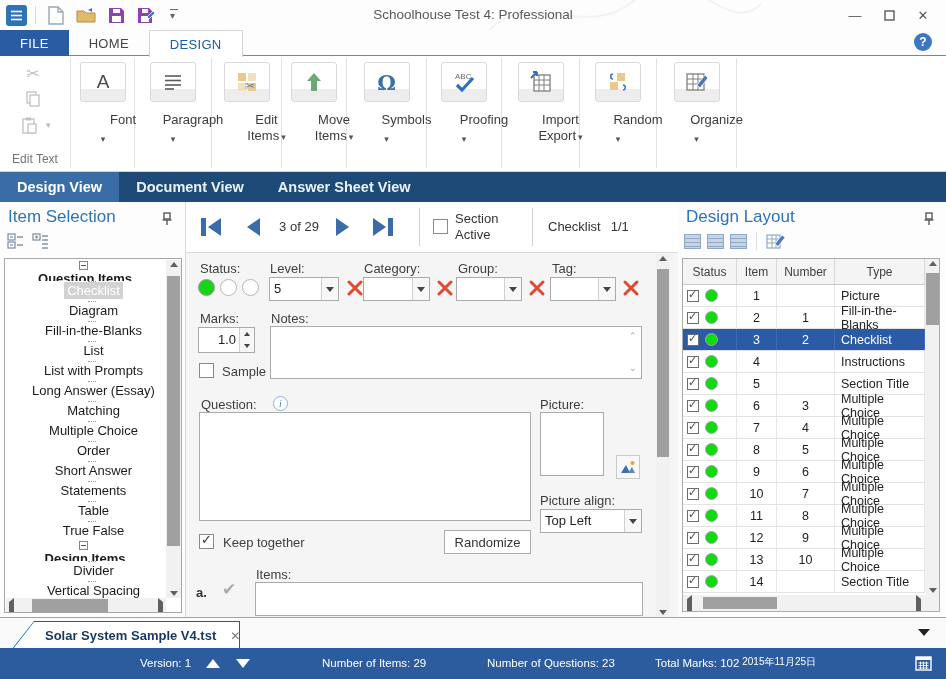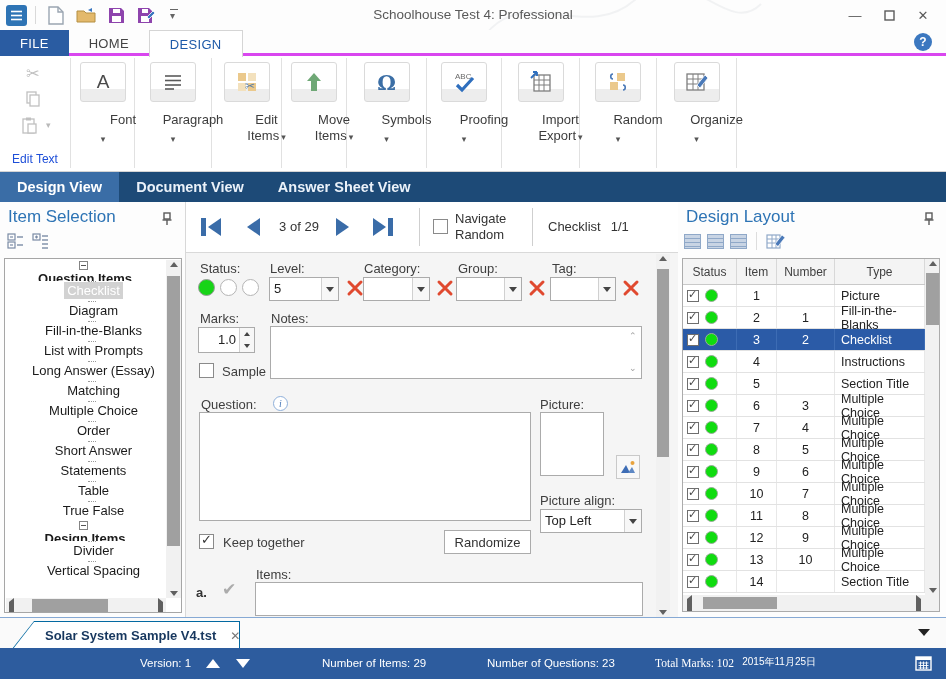--- a/index.html
+++ b/index.html
@@ -14,33 +14,33 @@
   .appicon { width:21px; height:21px; background:#2E74B5; border-radius:3px; display:flex; align-items:center; justify-content:center; }
   .qat-sep { width:1px; height:18px; background:#D9D9D9; margin:0 2px; }
   .qat-btn { width:24px; height:22px; display:flex; align-items:center; justify-content:center; }
   .qat-caret { color:#666; font-size:10px; margin-left:6px; line-height:1; }
   .qat-caret .bar { display:block; width:8px; height:1px; background:#666; margin:0 auto 1px; }
   .title-text { position:absolute; left:50%; top:7px; transform:translateX(-50%); color:#595959; font-size:13.5px; white-space:nowrap; }
   .win-controls { position:absolute; right:8px; top:0; height:30px; display:flex; align-items:center; gap:4px; }
   .win-btn { width:30px; height:26px; display:flex; align-items:center; justify-content:center; color:#5A5A5A; font-size:13px; }
 
   
-  .tabrow { position:absolute; left:0; top:30px; width:946px; height:26px; background:#FDFDFD; border-bottom:3px solid #d946ef; }
+  .tabrow { position:absolute; left:0; top:30px; width:946px; height:26px; background:#FDFDFD; border-bottom:1px solid #d946ef; }
   .rtabs { display:flex; height:26px; }
   .rtab { height:26px; padding:0 20px; display:flex; align-items:center; font-size:13px; letter-spacing:.3px; color:#444; }
   .rtab.file { background:#2A5CA2; color:#fff; }
   .rtab.active { background:#fff; color:#1E5AA8; border:1px solid #D5D5D5; border-bottom:none; height:27px; position:relative; z-index:2; }
   .help-circle { position:absolute; right:14px; top:33px; width:18px; height:18px; border-radius:50%; background:#3C78C0; color:#fff; font-size:12px; font-weight:bold; display:flex; align-items:center; justify-content:center; }
 
   
   .ribbon { position:absolute; left:0; top:56px; width:946px; height:116px; background:#fff; border-bottom:1px solid #D4D4D4; }
   .rib-sep { position:absolute; top:2px; width:1px; height:110px; background:#E1E1E1; }
   .clip-group { position:absolute; left:0; top:0; width:70px; height:114px; }
   .clip-btn { position:absolute; width:26px; height:22px; display:flex; align-items:center; justify-content:center; }
-  .group-label { position:absolute; left:0; top:96px; width:70px; text-align:center; color:#1d4ed8; font-size:12px; }
+  .group-label { position:absolute; left:0; top:96px; width:70px; text-align:center; color:#737373; font-size:12px; }
   .rib-slot { position:absolute; top:4px; height:108px; display:flex; flex-direction:column; align-items:center; }
   .rib-iconbox { width:46px; height:40px; border:1px solid #DADADA; border-radius:3px;
     background:linear-gradient(#FFFFFF 0 68%, #EDEDED 68% 100%); display:flex; align-items:center; justify-content:center; margin-top:2px; }
   .rib-label { margin-top:10px; text-align:center; color:#3C3C3C; font-size:13px; line-height:16px; max-width:64px;margin-left:40px; }
   .rib-label .inline-caret { color:#555; font-size:9px; margin-left:2px; }
   .rib-caret { margin-top:6px; color:#555; font-size:9px; }
   .omega { color:#3B6EA5; font-size:21px; font-weight:bold; font-family:"DejaVu Serif","Liberation Serif",serif; }
   .fontA { color:#4A4A4A; font-size:19px; }
 
   
@@ -422,20 +422,25 @@
               <span class="dash"></span>
               <span class="tree-label">Diagram</span>
             </div>
 
             <div class="tree-row">
 
               <span class="dash"></span>
               <span class="tree-label">Fill-in-the-Blanks</span>
             </div>
 
+            <div class="tree-row">
+
+              <span class="dash"></span>
+              <span class="tree-label">List</span>
+            </div>
 
             <div class="tree-row">
 
               <span class="dash"></span>
               <span class="tree-label">List with Prompts</span>
             </div>
 
             <div class="tree-row">
 
               <span class="dash"></span>
@@ -539,21 +544,21 @@
             </svg>
         </div>
         <div class="nav-btn" style="left:182px;">
           <svg width="24" height="22" viewBox="0 0 24 22">
               <path d="M2 2 L15 11 L2 20 Z" fill="#3A6CA8"></path>
               <rect x="17" y="2" width="5" height="18" fill="#3A6CA8"></rect>
             </svg>
         </div>
         <div class="nav-div" style="left:233px;"></div>
         <div class="cbx nav-check"></div>
-        <div class="nav-check-label">Navigate Random</div>
+        <div class="nav-check-label">Section Active</div>
         <div class="nav-div" style="left:346px;"></div>
         <div class="nav-context">
           <span>Checklist</span><span class="cnt">1/1</span>
         </div>
       </div>
 
       <div class="form-area">
 
         <div class="flabel" style="left:14px;top:8px;">Status:</div>
         <div class="radio on" style="left:12px;top:26px;"></div>
@@ -847,21 +852,21 @@
     <div class="doctab-menu"></div>
   </div>
 
   <div class="statusbar">
     <div class="sb-item" style="left:140px;">Version: 1</div>
     <div class="sb-tri up" style="left:206px;"></div>
     <div class="sb-tri dn" style="left:236px;"></div>
     <div class="sb-item" style="left:322px;">Number of Items: 29</div>
     <div class="sb-item" style="left:487px;">Number of Questions: 23</div>
 
-    <div class="sb-item" style="left:655px;font-family:Liberation Serif, serif;">Total Marks: 102</div>
+    <div class="sb-item" style="left:655px;">Total Marks: 102</div>
     <div class="sb-date">2015年11月25日</div>
     <svg class="sb-cal" width="17" height="16" viewBox="0 0 17 16">
       <rect x="1" y="2" width="15" height="13" fill="none" stroke="#fff" stroke-width="1.4"></rect>
       <rect x="1" y="2" width="15" height="3" fill="#fff"></rect>
       <path d="M3.5 8 H13.5 M3.5 10.5 H13.5 M3.5 13 H13.5 M5.5 6.5 V14 M8.5 6.5 V14 M11.5 6.5 V14" stroke="#fff" stroke-width="0.9"></path>
     </svg>
   </div>
 
 </div>
 

